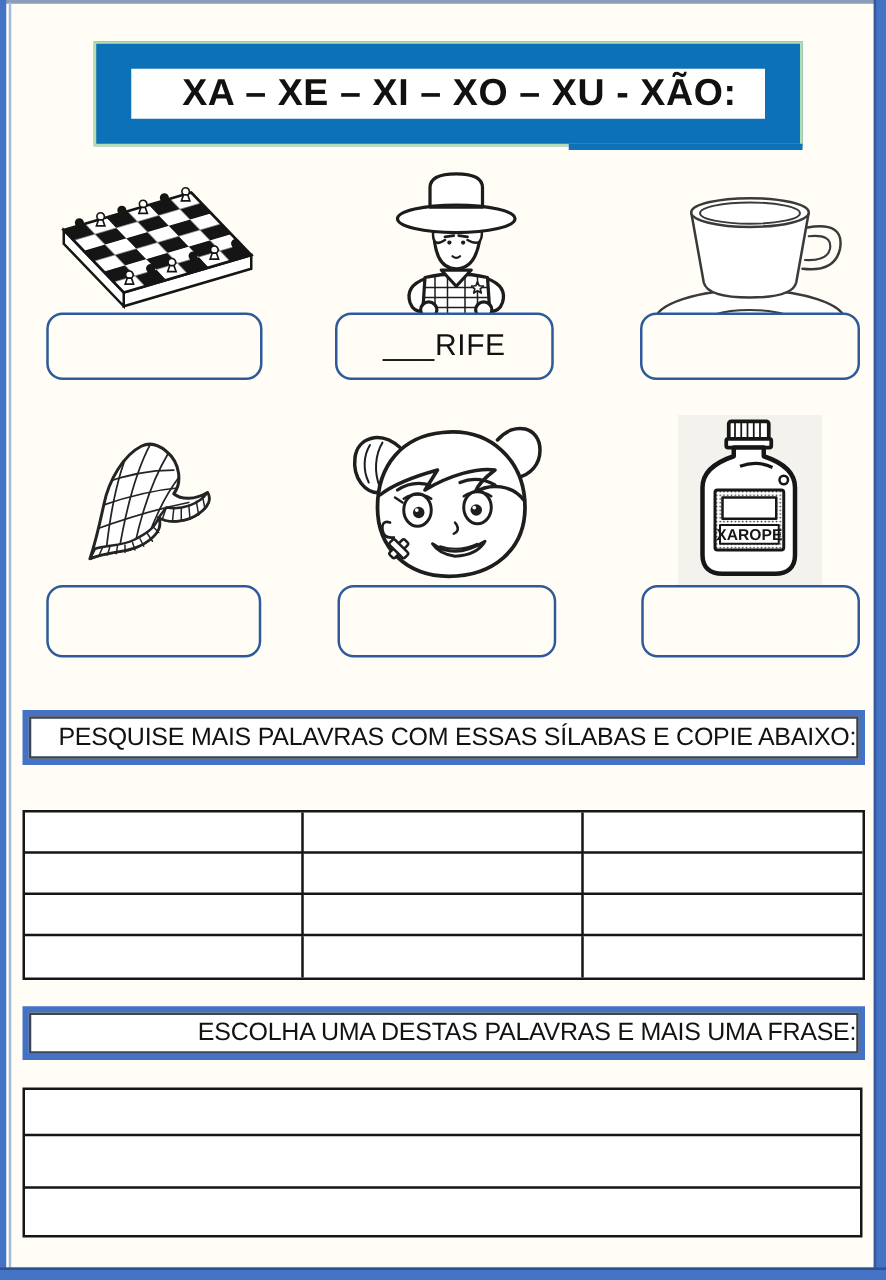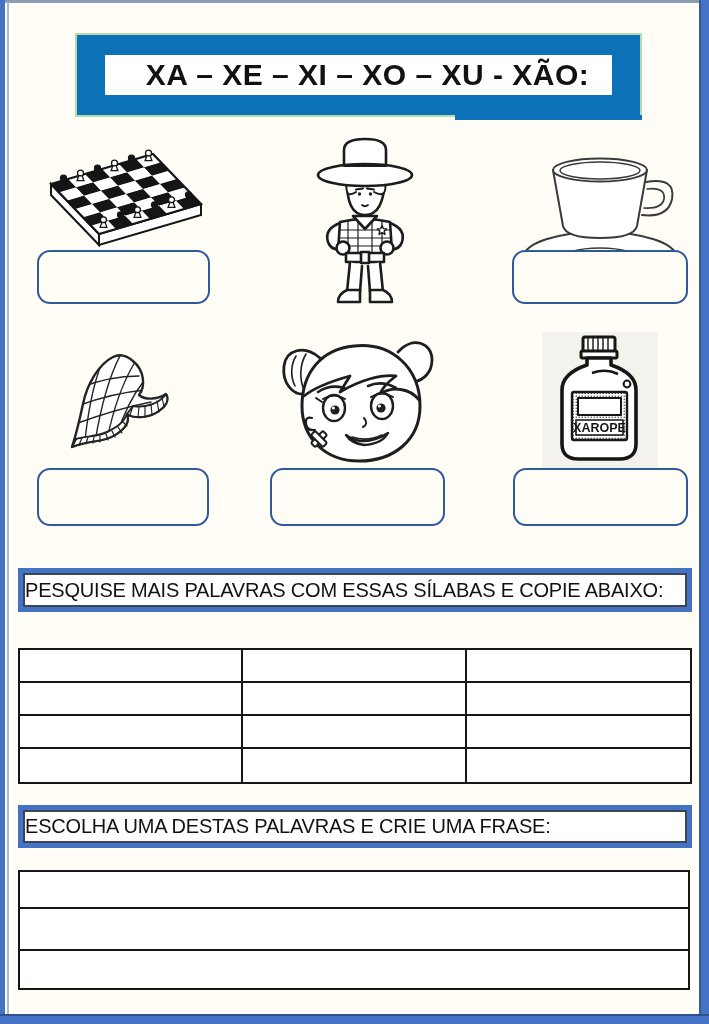--- a/index.html
+++ b/index.html
@@ -21,21 +21,21 @@
 
   .img-wrap{position:absolute;}
 
   
   .abox{position:absolute;height:54px;border:2px solid #2e5a9b;border-radius:13px;background:#fffdf6;box-sizing:border-box;
         display:flex;align-items:center;justify-content:center;font-size:24px;color:#111;font-weight:500;letter-spacing:.5px;}
   .abox.r2{height:58px;}
 
   
   .hbox{position:absolute;left:18px;width:674px;border:5px solid #4472c4;background:#fff;box-sizing:border-box;}
-  .hbox-inner{border:2px solid #3c4553;display:flex;align-items:center;justify-content:flex-start;height:100%;box-sizing:border-box;}
+  .hbox-inner{border:2px solid #3c4553;display:flex;align-items:center;justify-content:flex-end;height:100%;box-sizing:border-box;}
   .hbox span{font-size:20px;color:#121212;font-weight:500;white-space:nowrap;letter-spacing:-0.2px;}
 
   
   .wtable{position:absolute;left:18px;top:648px;width:674px;height:136px;border:2px solid #161616;box-sizing:border-box;display:grid;
           grid-template-columns:1fr 1fr 1fr;grid-template-rows:1fr 1fr 1fr 1fr;background:#fff;}
   .wtable .cell{border-right:2px solid #161616;border-bottom:2px solid #161616;}
   .wtable .cell.last-col{border-right:none;}
   .wtable .cell.last-row{border-bottom:none;}
 
   
@@ -163,20 +163,23 @@
         <path d="M38,32 L48,88 Q51,100 85,100 Q119,100 122,88 L132,32"></path>
         <ellipse cx="85" cy="32" rx="47" ry="11.5"></ellipse>
         <ellipse cx="85" cy="32.5" rx="40" ry="8.5" fill="none" stroke-width="1.5"></ellipse>
       </g>
     </svg>
   </div>
 
   <div class="abox" style="left:37px;top:250px;width:173px;">
     <span></span>
   </div>
+  <div class="abox" style="left:268px;top:250px;width:175px;">
+    <span>___RIFE</span>
+  </div>
   <div class="abox" style="left:512px;top:250px;width:176px;">
     <span></span>
   </div>
 
   <div class="img-wrap" style="left:55px;top:348px;">
     <svg width="150" height="112" viewBox="0 0 150 112">
       <defs>
         <clipPath id="shawlClip">
           <path d="M58,9 C44,16 32,36 28,56 C25,70 22,84 17,99 C33,92 47,95 60,87 C70,81 75,74 72,66 C80,71 95,70 105,62 C112,57 114,51 111,46 C101,52 90,52 84,47 C91,38 89,22 78,13 C71,7 64,6 58,9 Z"></path>
         </clipPath>
@@ -300,21 +303,21 @@
     <div class="cell"></div>
     <div class="cell"></div>
     <div class="cell last-col"></div>
     <div class="cell last-row"></div>
     <div class="cell last-row"></div>
     <div class="cell last-col last-row"></div>
   </div>
 
   <div class="hbox" style="top:805px;height:43px;">
     <div class="hbox-inner">
-      <span>ESCOLHA UMA DESTAS PALAVRAS E CRIE UMA FRASE:</span>
+      <span>ESCOLHA UMA DESTAS PALAVRAS E MAIS UMA FRASE:</span>
     </div>
   </div>
 
   <div class="stable">
     <div class="line"></div>
     <div class="line"></div>
     <div class="line last"></div>
   </div>
 
 </div>

